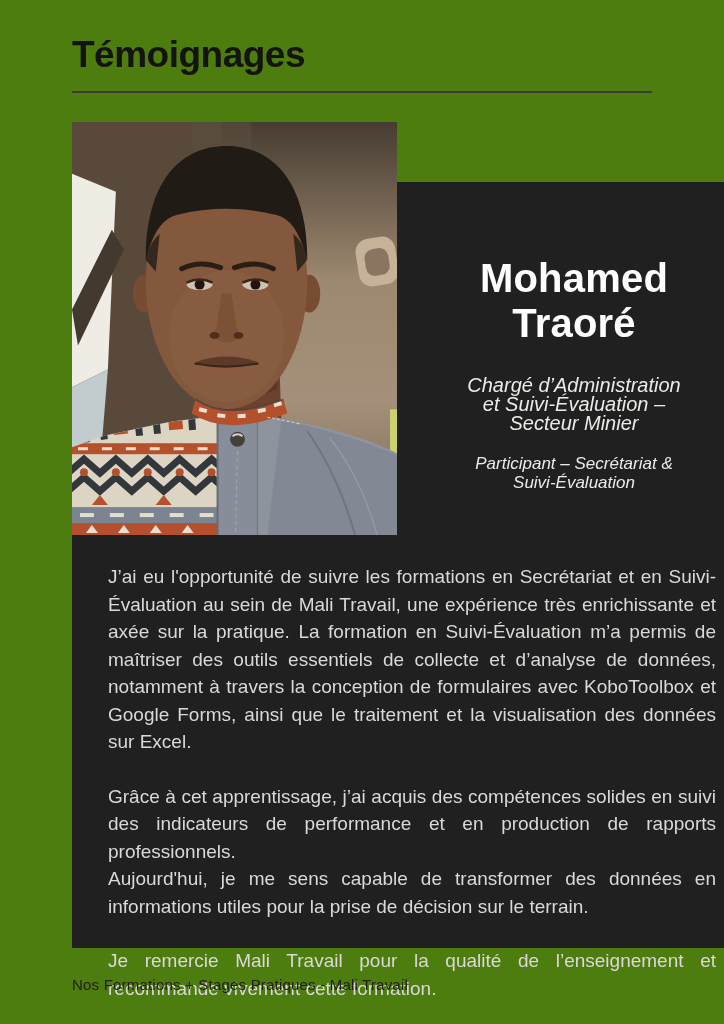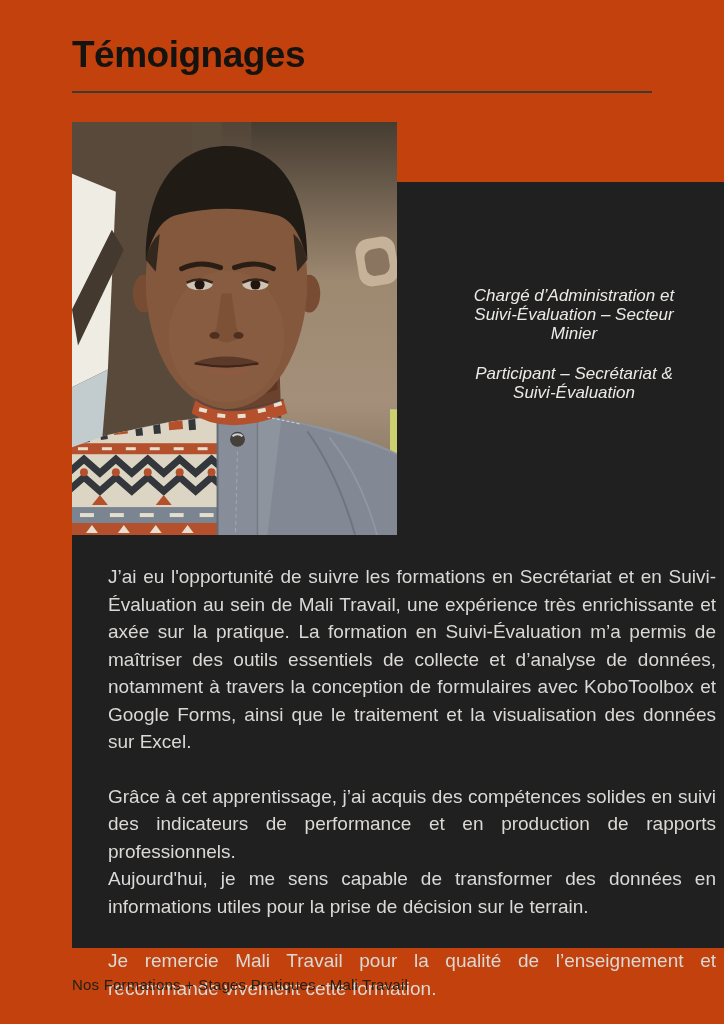--- a/index.html
+++ b/index.html
@@ -1,19 +1,19 @@
 <!DOCTYPE html>
 <html lang="fr"><head>
 <meta charset="utf-8">
 <style>
   html,body{margin:0;padding:0;}
   body{background:#cfc8ba; font-family:"Liberation Sans", sans-serif;}
   .page{
     position:relative; width:724px; height:1024px; margin:0 auto;
-    background:#c2410c; overflow:hidden;
+    background:#4d7c0f; overflow:hidden;
   }
   .page-title{
     position:absolute; left:72px; top:34px; margin:0;
     font-size:37px; font-weight:bold; letter-spacing:-0.5px; color:#15130f;
   }
   .title-rule{
     position:absolute; left:72px; top:91px; width:580px; height:2px;
     background:#3f3a31;
   }
   .dark-panel{
@@ -27,21 +27,21 @@
   .profile-col{
     position:absolute; left:444px; top:256px; width:260px;
     text-align:center; color:#ffffff;
   }
   .profile-name{
     margin:0; font-size:40px; line-height:45px; font-weight:bold;
     color:#fdfdfc; letter-spacing:0.2px;
   }
   .profile-role{
     margin:30px auto 0 auto; width:232px;
-    font-style:italic; font-size:17px; line-height:19px; color:#eceae6;
+    font-style:italic; font-size:20px; line-height:19px; color:#eceae6;
   }
   .profile-participation{
     margin:21px auto 0 auto; width:232px;
     font-style:italic; font-size:17px; line-height:19px; color:#eceae6;
   }
   .testimonial{
     position:absolute; left:108px; top:563px; width:608px;
     color:#dad9d6; font-size:19px; line-height:27.5px;
     text-align:justify;
   }
@@ -206,20 +206,21 @@
         <rect x="186" y="288" width="8" height="4" transform="rotate(-12 186 288)"></rect>
         <rect x="202" y="282" width="8" height="4" transform="rotate(-16 202 282)"></rect>
       </g>
       <path d="M124,278 Q155,300 212,278" stroke="#3a3f45" stroke-width="2" fill="none" opacity="0.6"></path>
 
       <path d="M196,296 Q212,299 230,303" stroke="#c3c8ce" stroke-width="1.2" stroke-dasharray="3 2" fill="none"></path>
     </g>
   </svg>
 
   <div class="profile-col">
+    <h2 class="profile-name">Mohamed Traoré</h2>
     <p class="profile-role">Chargé d’Administration et Suivi-Évaluation – Secteur Minier</p>
     <p class="profile-participation">Participant – Secrétariat &amp; Suivi-Évaluation</p>
   </div>
 
   <div class="testimonial">
     <p>J’ai eu l'opportunité de suivre les formations en Secrétariat et en Suivi-Évaluation au sein de Mali Travail, une expérience très enrichissante et axée sur la pratique. La formation en Suivi-Évaluation m’a permis de maîtriser des outils essentiels de collecte et d’analyse de données, notamment à travers la conception de formulaires avec KoboToolbox et Google Forms, ainsi que le traitement et la visualisation des données sur Excel.</p>
     <p>Grâce à cet apprentissage, j’ai acquis des compétences solides en suivi des indicateurs de performance et en production de rapports professionnels.
 Aujourd'hui, je me sens capable de transformer des données en informations utiles pour la prise de décision sur le terrain.</p>
     <p>Je remercie Mali Travail pour la qualité de l’enseignement et recommande vivement cette formation.</p>
   </div>

